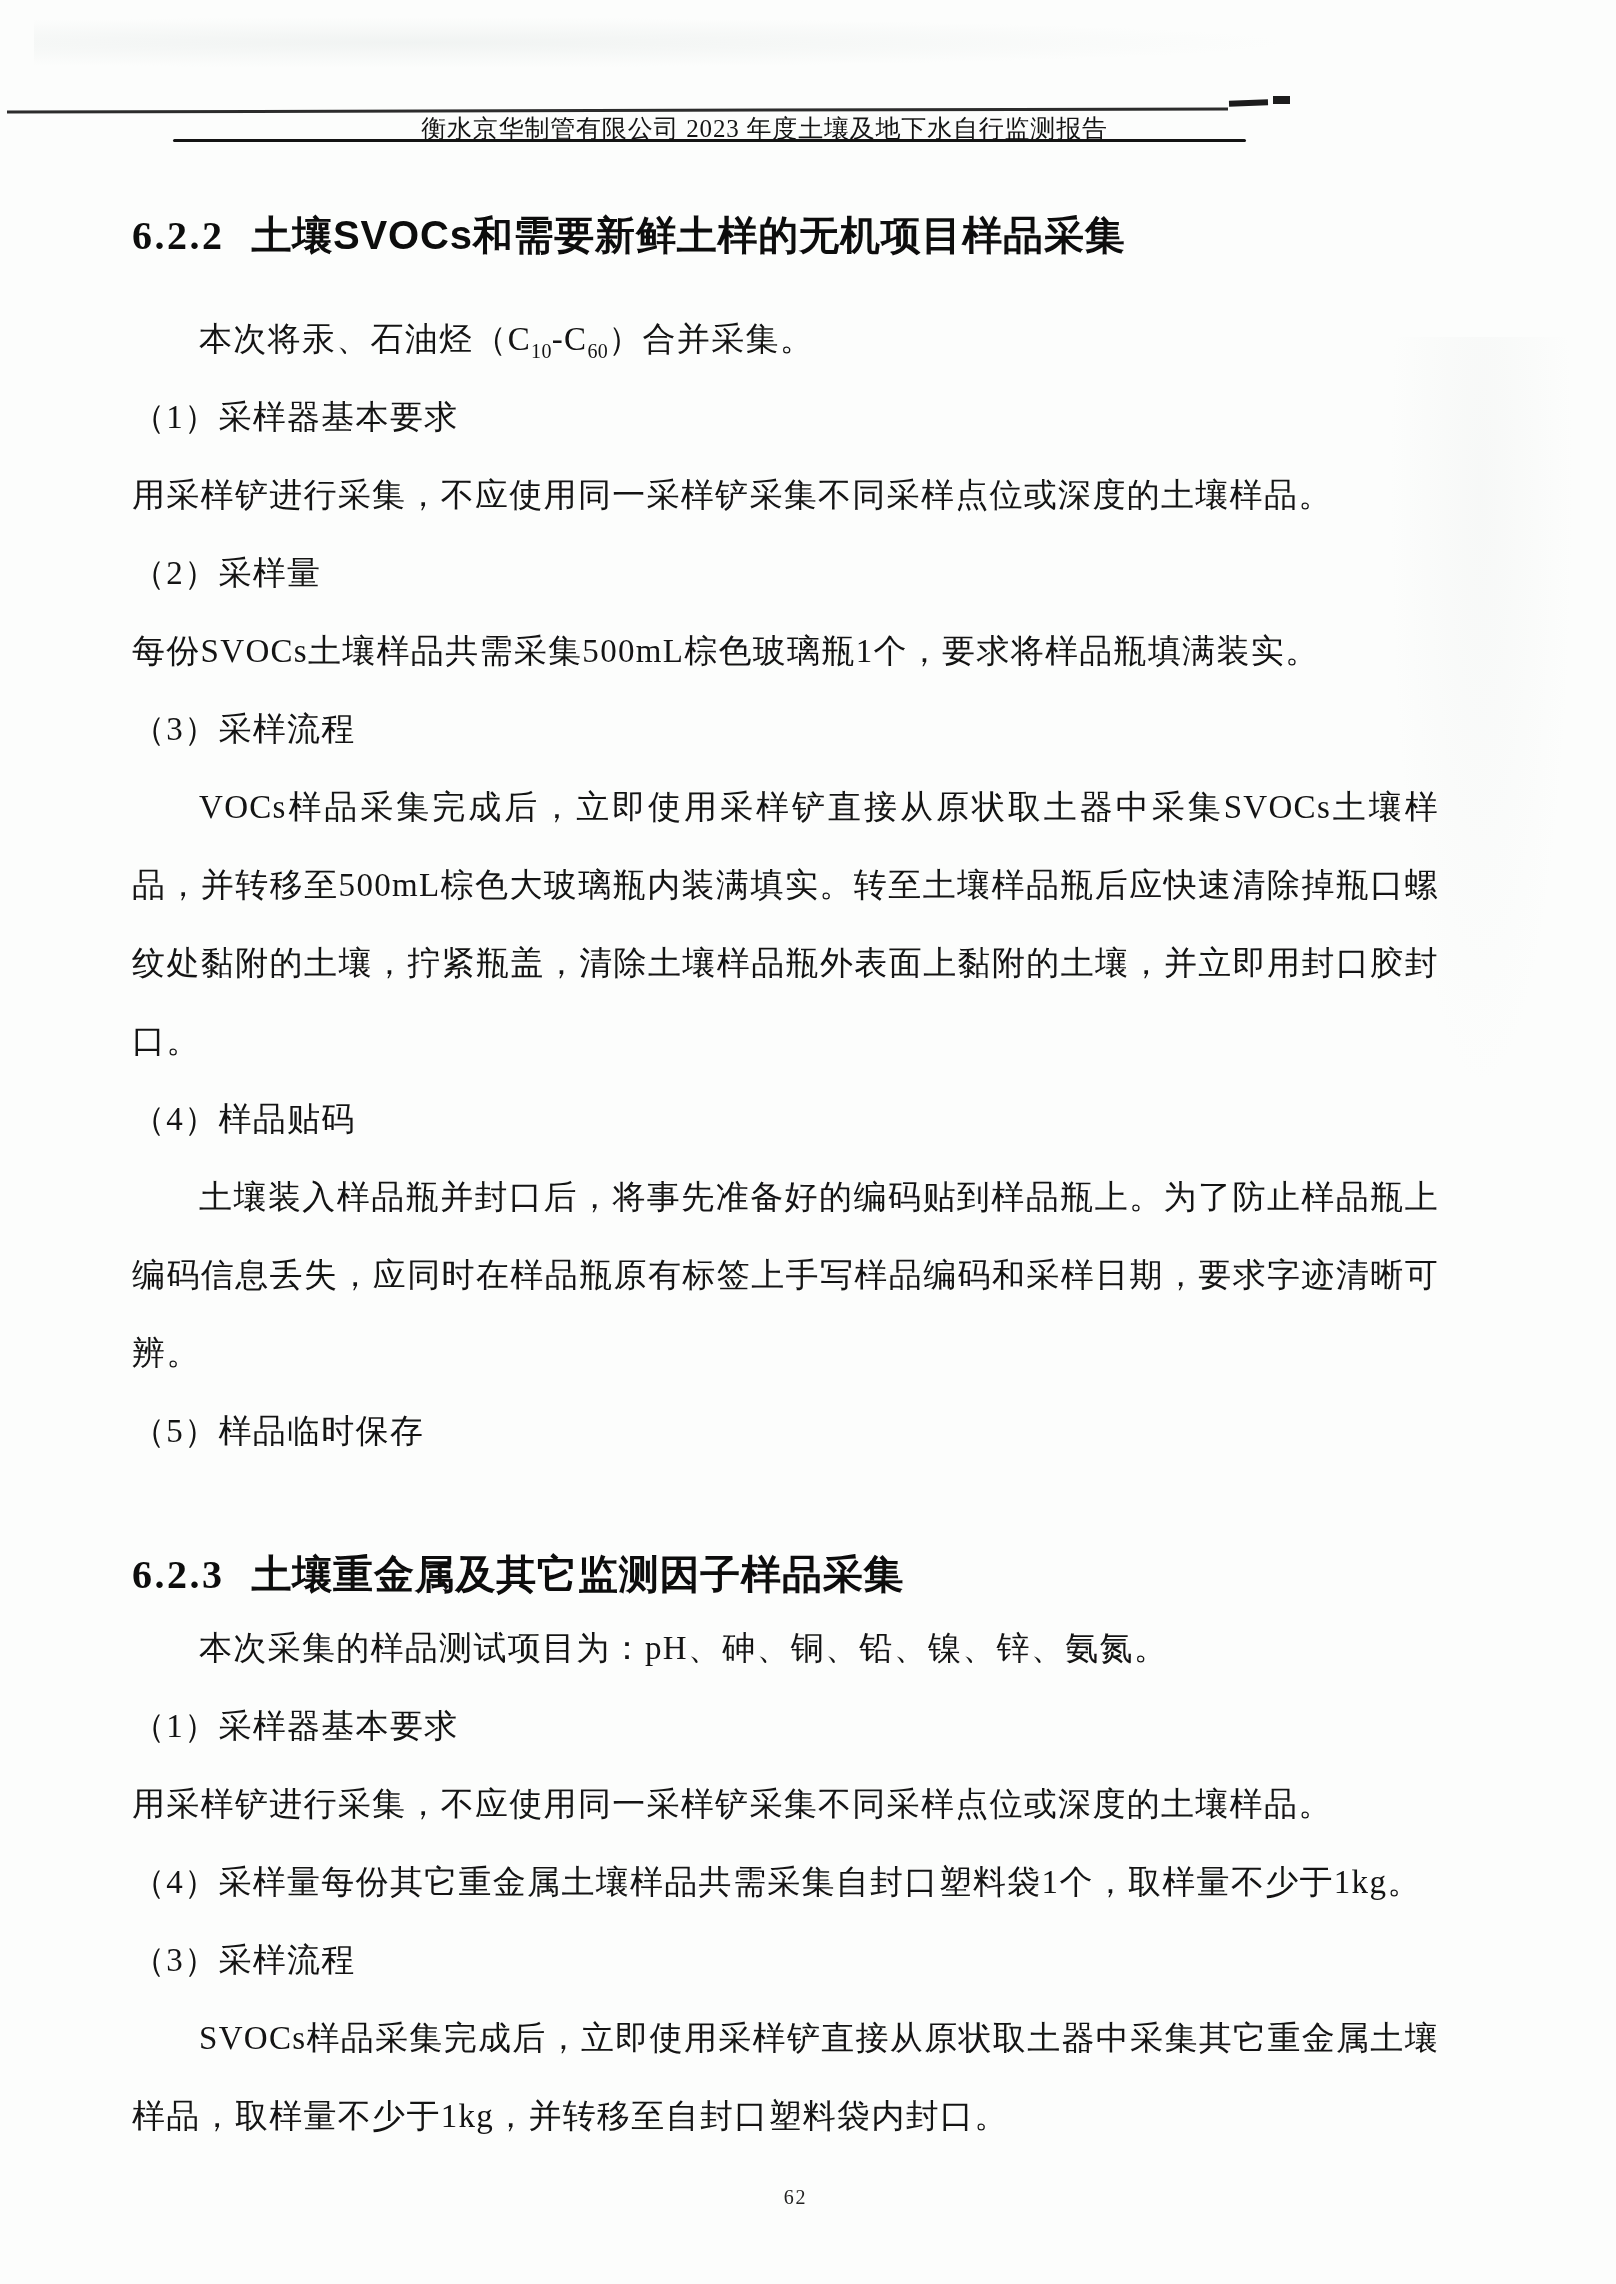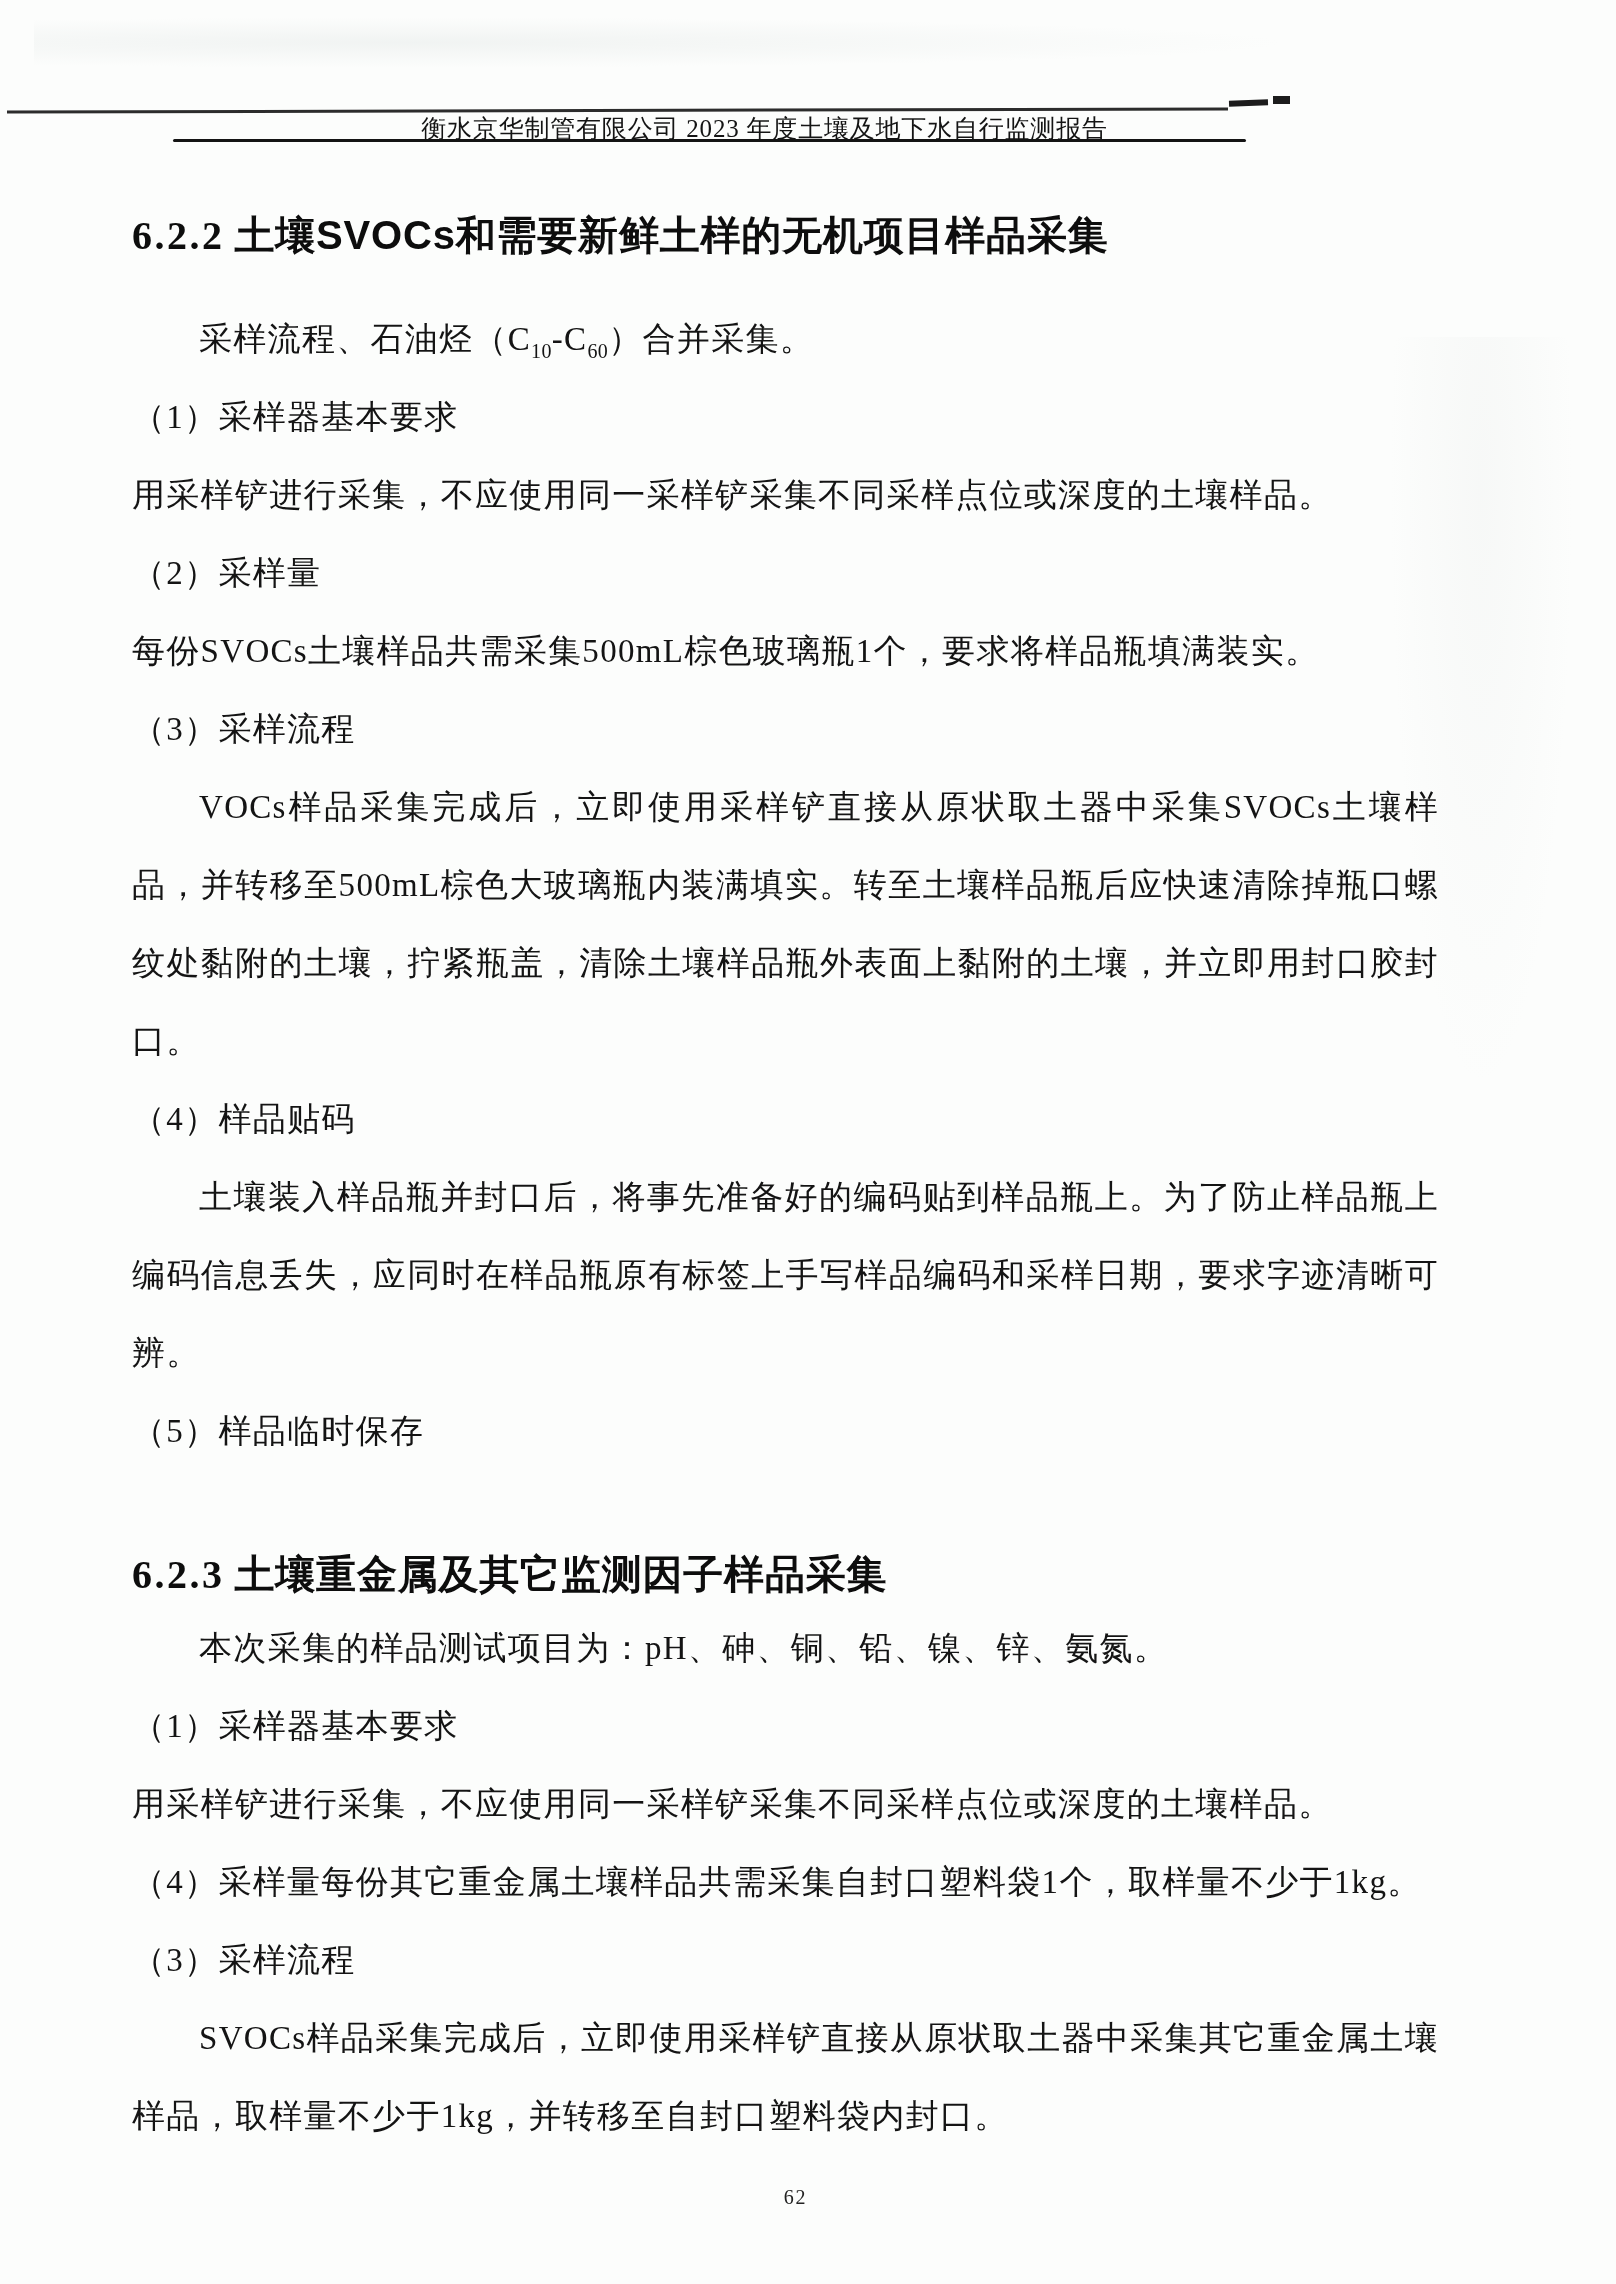--- a/index.html
+++ b/index.html
@@ -49,21 +49,21 @@
   }
 
   
   .sec-heading {
     position:absolute; left:132px;
     font-size:40px; font-weight:bold; line-height:47px;
     white-space:nowrap; color:#0d0d0d;
   }
   .sec-heading .num {
     font-family:"Liberation Serif", serif;
-    letter-spacing:2.5px; margin-right:10px;
+    letter-spacing:2.5px; margin-right:27px;
   }
   .sec-heading .txt {
     font-family:"Liberation Sans", sans-serif;
     letter-spacing:0.8px;
   }
   #heading-622 { top:212px; }
   #heading-623 { top:1551px; }
 
   
   .run {
@@ -95,21 +95,21 @@
   <div class="corner-dash-1"></div>
   <div class="corner-dash-2"></div>
   <div class="header-title">衡水京华制管有限公司 2023 年度土壤及地下水自行监测报告</div>
   <div class="rule-bottom"></div>
 
   <div class="sec-heading" id="heading-622">
     <span class="num">6.2.2</span><span class="txt">土壤SVOCs和需要新鲜土样的无机项目样品采集</span>
   </div>
 
   <div class="run" id="run-1">
-    <p class="indent"><span>采样流程、石油烃（C</span><sub>10</sub><span>-C</span><sub>60</sub><span>）合并采集。</span></p>
+    <p class="indent"><span>本次将汞、石油烃（C</span><sub>10</sub><span>-C</span><sub>60</sub><span>）合并采集。</span></p>
     <p>（1）采样器基本要求</p>
     <p>用采样铲进行采集，不应使用同一采样铲采集不同采样点位或深度的土壤样品。</p>
     <p>（2）采样量</p>
     <p>每份SVOCs土壤样品共需采集500mL棕色玻璃瓶1个，要求将样品瓶填满装实。</p>
     <p>（3）采样流程</p>
     <p class="indent">VOCs样品采集完成后，立即使用采样铲直接从原状取土器中采集SVOCs土壤样品，并转移至500mL棕色大玻璃瓶内装满填实。转至土壤样品瓶后应快速清除掉瓶口螺纹处黏附的土壤，拧紧瓶盖，清除土壤样品瓶外表面上黏附的土壤，并立即用封口胶封口。</p>
     <p>（4）样品贴码</p>
     <p class="indent">土壤装入样品瓶并封口后，将事先准备好的编码贴到样品瓶上。为了防止样品瓶上编码信息丢失，应同时在样品瓶原有标签上手写样品编码和采样日期，要求字迹清晰可辨。</p>
     <p>（5）样品临时保存</p>
   </div>

